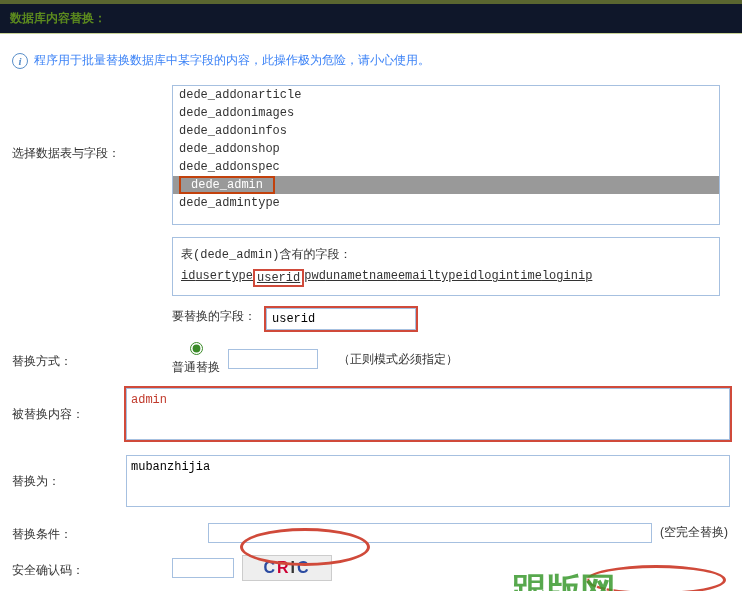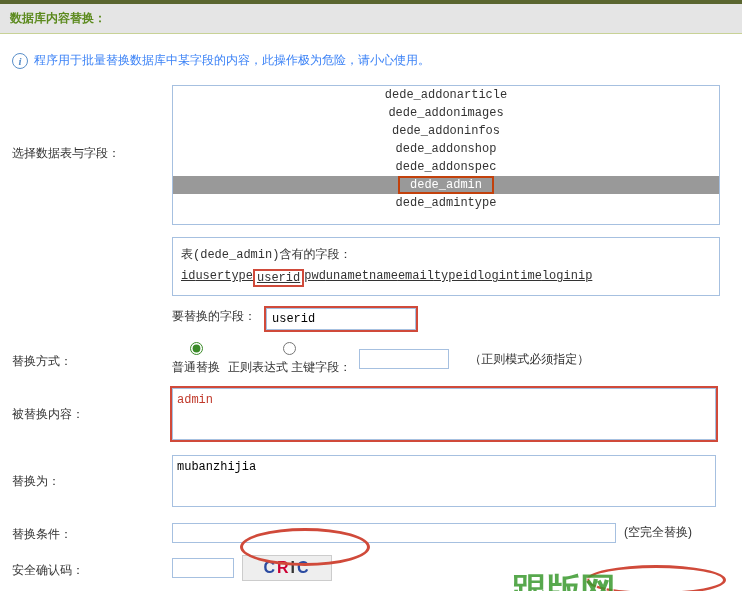--- a/index.html
+++ b/index.html
@@ -1,43 +1,43 @@
 <!DOCTYPE html>
 <html><head>
 <meta charset="utf-8">
 <style>
 * { box-sizing: border-box; margin: 0; padding: 0; }
 body { font-family: "SimSun", "宋体", sans-serif; font-size: 12px; color: #333; background: #fff; }
 .container { width: 742px; }
 .header-bar { background: #5a6630; height: 4px; }
-.title-bar { background: #e5e5e5; border-bottom: 1px solid #c8d296; padding: 6px 10px; color: #5c8a1e; font-weight: bold; font-size: 12px; }
+.title-bar { background: #0f172a; border-bottom: 1px solid #c8d296; padding: 6px 10px; color: #5c8a1e; font-weight: bold; font-size: 12px; }
 .content { padding: 10px 12px; }
 .info-row { display: flex; align-items: center; gap: 6px; margin: 8px 0 16px 0; }
 .info-icon { width: 16px; height: 16px; border-radius: 50%; border: 1px solid #5a8fc9; color: #5a8fc9; display: inline-flex; align-items: center; justify-content: center; font-weight: bold; font-size: 11px; font-family: Georgia, serif; font-style: italic; }
 .info-text { color: #3b82f6; }
 .form-row { display: flex; align-items: flex-start; margin-bottom: 12px; }
 .form-label { width: 160px; padding-top: 4px; color: #333; }
 .form-control { flex: 1; }
 .listbox { width: 548px; height: 140px; border: 1px solid #a6c0e0; overflow-y: scroll; font-family: "Courier New", monospace; font-size: 12px; background: #fff; }
-.listbox-item { padding: 2px 6px; color: #333; cursor: default; text-align: center; }
+.listbox-item { padding: 2px 6px; color: #333; cursor: default; }
 .listbox-item.selected { background: #999; color: #fff; }
 .hl-red { border: 2px solid #c2410c; padding: 0 10px; }
 .fields-box { width: 548px; border: 1px solid #a6c0e0; padding: 8px; background: #fff; font-family: "Courier New", monospace; font-size: 12px; }
 .fields-line { color: #333; margin-bottom: 6px; }
 .fields-list { display: flex; flex-wrap: wrap; }
 .field-item { text-decoration: underline; color: #333; }
 .field-item.hl { border: 2px solid #d04a3a; padding: 0 2px; }
 .input-text { border: 1px solid #a6c0e0; padding: 3px 5px; font-family: "Courier New", monospace; font-size: 12px; }
 .input-text.hl { outline: 2px solid #d04a3a; }
 .radio-row { display: flex; align-items: center; gap: 8px; }
 .radio-wrap { display: flex; align-items: center; gap: 4px; flex-direction: column; }
 input[type=radio] { accent-color: #3a8a28; }
 .key-input { border: 1px solid #a6c0e0; width: 90px; height: 20px; }
 .note-text { color: #333; margin-left: 12px; }
-.textarea { width: 544px; height: 52px; border: 1px solid #a6c0e0; padding: 4px; font-family: "Courier New", monospace; font-size: 12px; resize: none; }
+.textarea { width: 604px; height: 52px; border: 1px solid #a6c0e0; padding: 4px; font-family: "Courier New", monospace; font-size: 12px; resize: none; }
 .textarea.hl { outline: 2px solid #d04a3a; color: #c0392b; }
 .cond-input { width: 444px; border: 1px solid #a6c0e0; height: 20px; padding: 2px 4px; }
 .cond-note { margin-left: 8px; }
 .captcha-row { display: flex; align-items: center; gap: 8px; }
 .captcha-input { width: 62px; height: 20px; border: 1px solid #a6c0e0; }
 .captcha-img { width: 90px; height: 26px; background: #eee; border: 1px solid #ccc; display: flex; align-items: center; justify-content: center; font-family: Arial; font-weight: bold; font-size: 16px; letter-spacing: 2px; position: relative; }
 .captcha-img span:nth-child(1){color:#2a4aa0} .captcha-img span:nth-child(2){color:#c03} .captcha-img span:nth-child(3){color:#333} .captcha-img span:nth-child(4){color:#2a4aa0}
 .red-ellipse { position: absolute; border: 3px solid #d04a3a; border-radius: 50%; pointer-events: none; }
 .ellipse-captcha { width: 130px; height: 38px; left: 240px; top: 528px; }
 .ellipse-submit { width: 140px; height: 30px; left: 586px; top: 565px; }
@@ -106,24 +106,20 @@
       </div>
     </div>
 
     <div class="form-row" style="align-items:center;">
       <div class="form-label">替换方式：</div>
       <div class="form-control radio-row">
         <label class="radio-wrap">
           <input type="radio" name="mode" checked="" style="">
           <span>普通替换</span>
         </label>
-        <label class="radio-wrap">
-          <input type="radio" name="mode" style="">
-          <span>正则表达式 主键字段：</span>
-        </label>
         <input class="key-input" style="">
         <span class="note-text">（正则模式必须指定）</span>
       </div>
     </div>
 
     <div class="form-row">
       <div class="form-label" style="padding-top:18px;">被替换内容：</div>
       <div class="form-control">
         <textarea class="textarea hl" id="ta-source" style="">admin</textarea>
       </div>
@@ -131,21 +127,21 @@
 
     <div class="form-row">
       <div class="form-label" style="padding-top:18px;">替换为：</div>
       <div class="form-control">
         <textarea class="textarea" id="ta-target" style="">mubanzhijia</textarea>
       </div>
     </div>
 
     <div class="form-row" style="align-items:center;">
       <div class="form-label">替换条件：</div>
-      <div class="form-control" style="display:flex;align-items:center;">
+      <div class="form-control" style="display:flex;align-items:center;margin-left:36px;">
         <input class="cond-input" value="" style="">
         <span class="cond-note">(空完全替换)</span>
       </div>
     </div>
 
     <div class="form-row" style="align-items:center;">
       <div class="form-label">安全确认码：</div>
       <div class="form-control captcha-row">
         <input class="captcha-input" style="">
         <div class="captcha-img">

